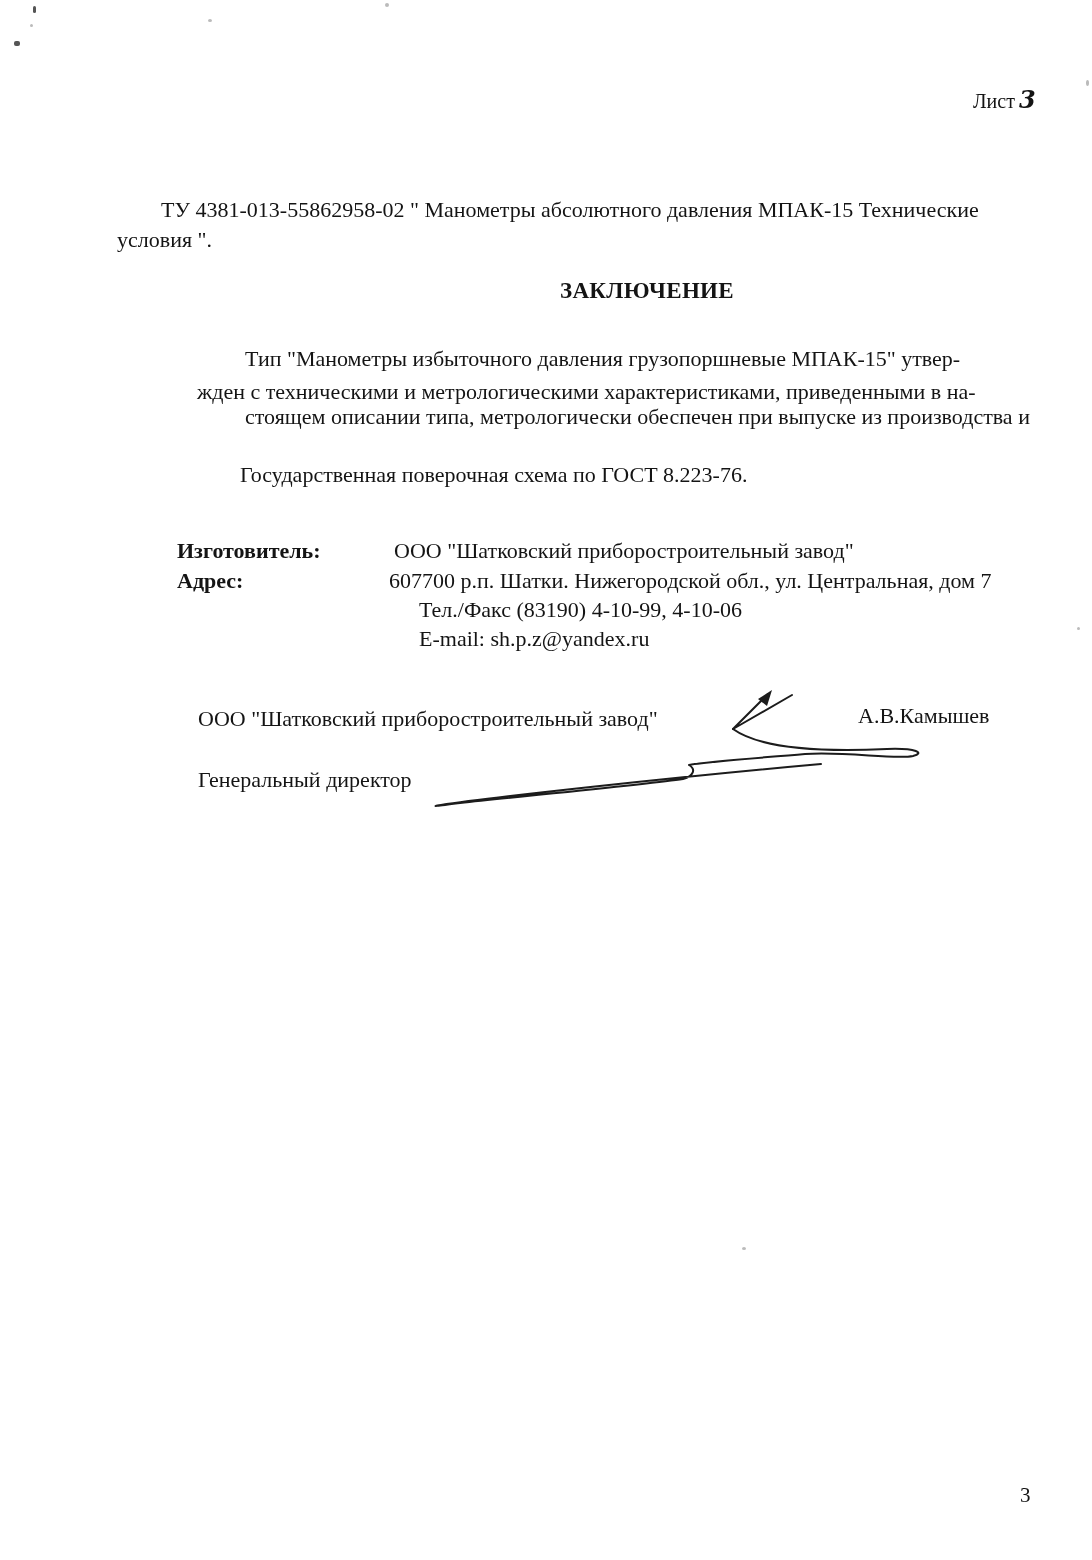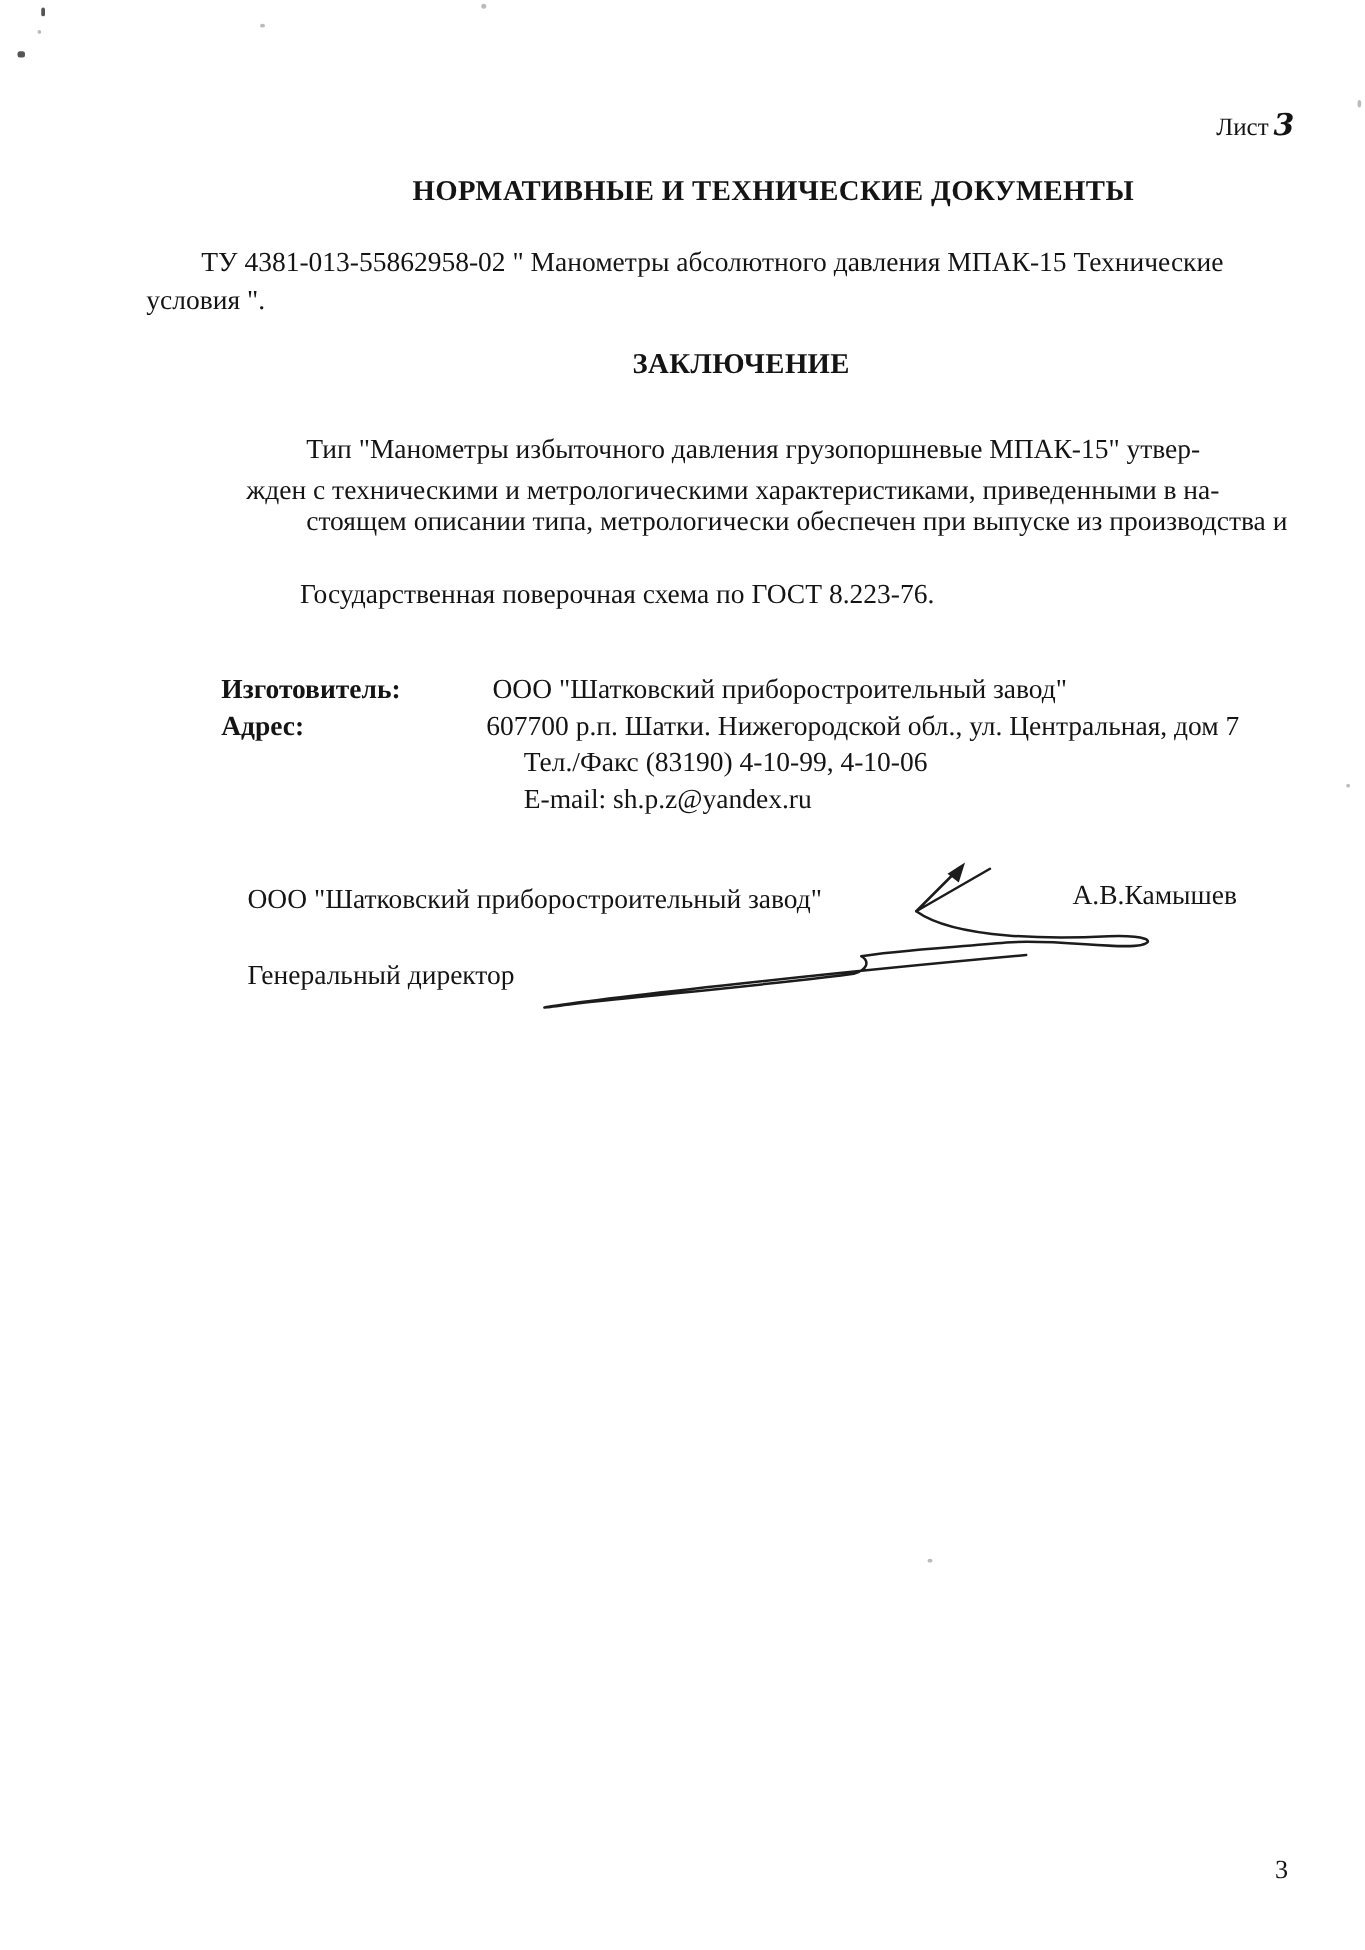--- a/index.html
+++ b/index.html
@@ -72,26 +72,25 @@
   <div class="speck faint" style="left:385px;top:3px;width:4px;height:4px;"></div>
   <div class="speck faint" style="left:208px;top:19px;width:4px;height:3px;"></div>
   <div class="speck faint" style="left:1086px;top:80px;width:3px;height:6px;"></div>
   <div class="speck faint" style="left:1077px;top:627px;width:3px;height:3px;"></div>
   <div class="speck faint" style="left:742px;top:1247px;width:4px;height:3px;"></div>
 
   <div class="t sheet-line" style="left:973px;top:85px;">
     <span>Лист</span><span class="sheet-num">3</span>
   </div>
 
-  <div class="t title-line" style="left:330px;top:139px;">НОРМАТИВНЫЕ И ТЕХНИЧЕСКИЕ ДОКУМЕНТЫ</div>
 
   <div class="t" style="left:161px;top:196px;">ТУ 4381-013-55862958-02 " Манометры абсолютного давления МПАК-15 Технические</div>
   <div class="t" style="left:117px;top:226px;">условия ".</div>
 
-  <div class="t title-line" style="left:506px;top:277px;">ЗАКЛЮЧЕНИЕ</div>
+  <div class="t title-line" style="left:560px;top:277px;">ЗАКЛЮЧЕНИЕ</div>
 
   <div class="t" style="left:245px;top:345px;">Тип "Манометры избыточного давления грузопоршневые МПАК-15" утвер-</div>
   <div class="t" style="left:197px;top:378px;">жден с техническими и метрологическими характеристиками, приведенными в на-</div>
   <div class="t" style="left:199px;top:403px;margin-left:46px;">стоящем описании типа, метрологически обеспечен при выпуске из производства и</div>
   <div class="t" style="left:240px;top:461px;">Государственная поверочная схема по ГОСТ 8.223-76.</div>
 
   <div class="t b" style="left:177px;top:537px;">Изготовитель:</div>
   <div class="t" style="left:394px;top:537px;">ООО "Шатковский приборостроительный завод"</div>
   <div class="t b" style="left:177px;top:567px;">Адрес:</div>
   <div class="t" style="left:389px;top:567px;">607700 р.п. Шатки. Нижегородской обл., ул. Центральная, дом 7</div>

